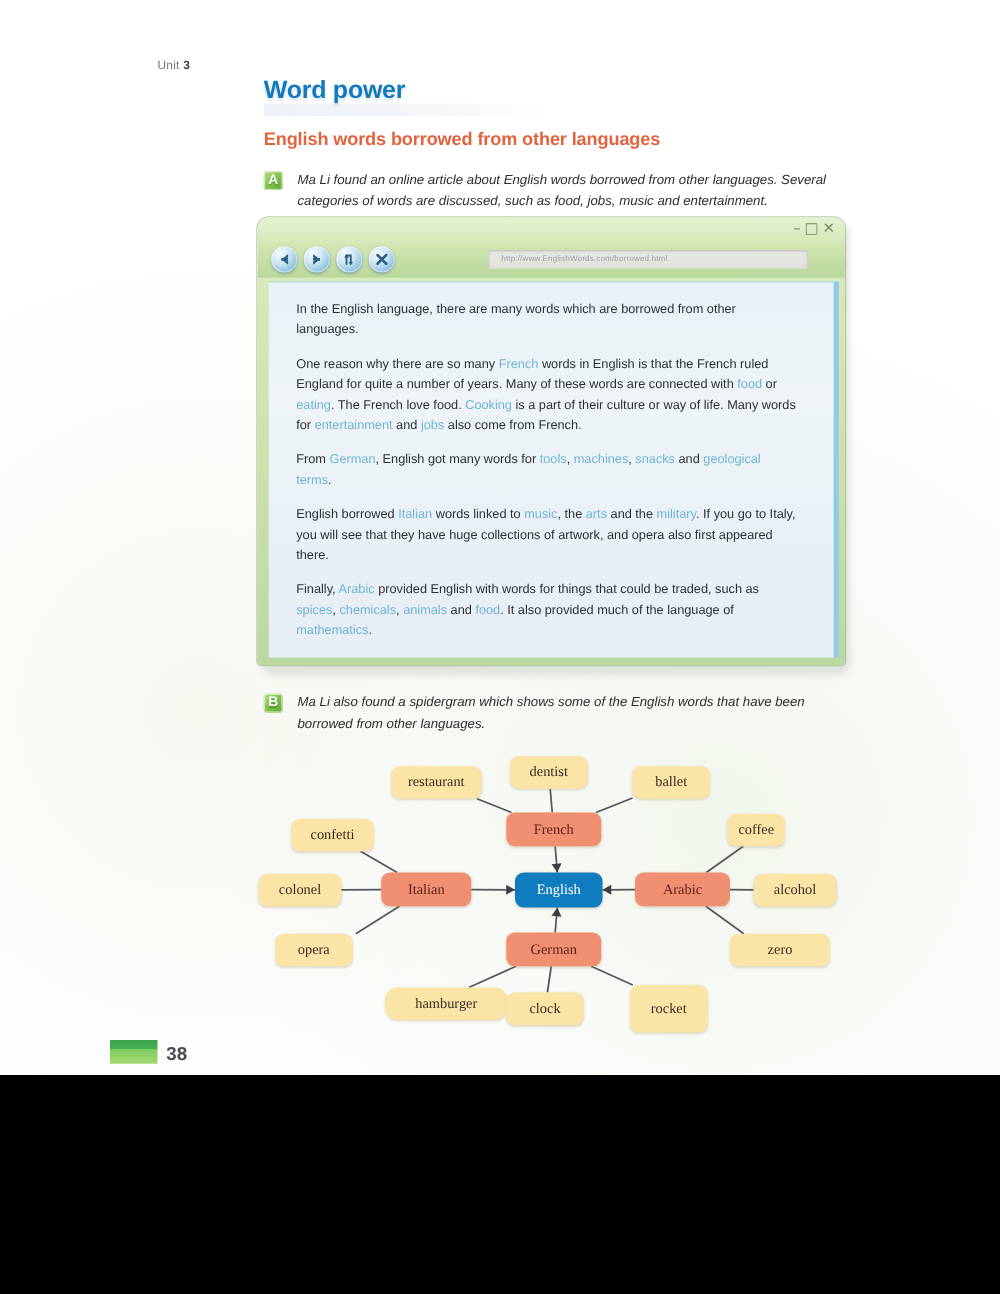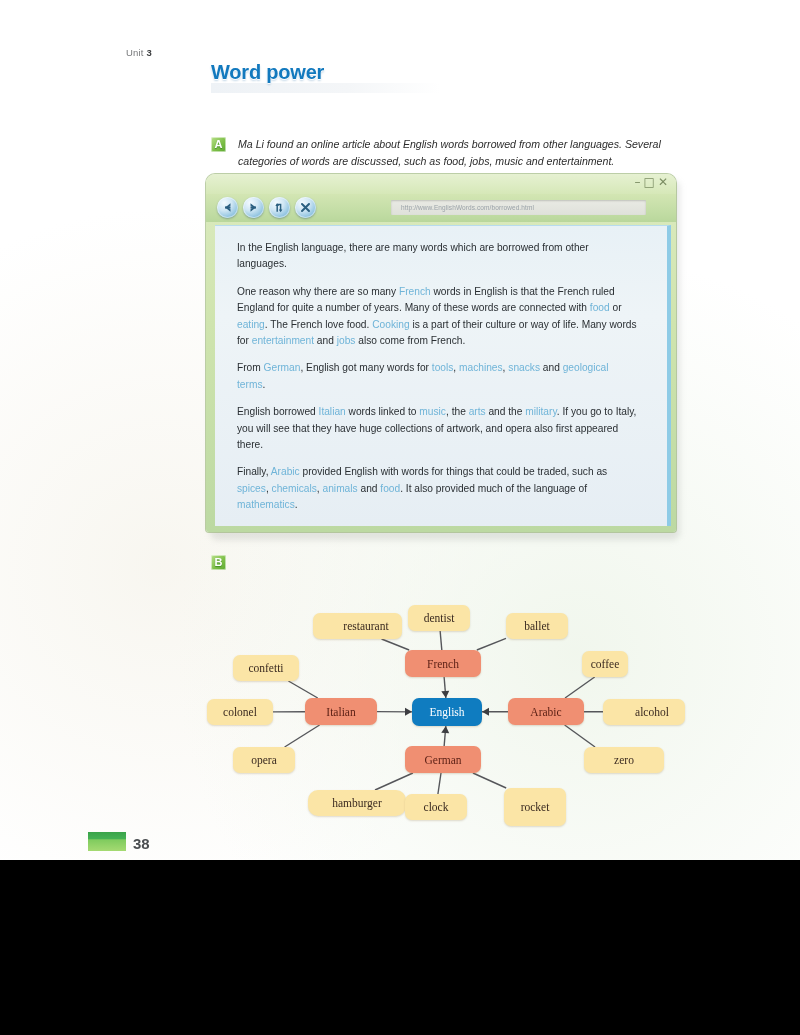--- a/index.html
+++ b/index.html
@@ -156,20 +156,21 @@
 
 <div class="page">
   <div class="page-wash"></div>
 
   <div class="unit-label">
     <span>Unit </span><b>3</b>
   </div>
 
   <div class="title-bar"></div>
   <h1 class="word-power">Word power</h1>
+  <h2 class="sub">English words borrowed from other languages</h2>
 
   <div class="marker" style="left:211px;top:137px;">A</div>
   <div class="task-text" style="left:238px;top:136px;width:424px;">Ma Li found an online article about English words borrowed from other languages. Several categories of words are discussed, such as food, jobs, music and entertainment.</div>
 
   <div class="browser">
     <div class="browser-shadow"></div>
     <div class="browser-frame">
 
       <div class="titlebar">
         <div class="win-controls">
@@ -214,20 +215,21 @@
             <p><span>From </span><span class="hl">German</span><span>, English got many words for </span><span class="hl">tools</span><span>, </span><span class="hl">machines</span><span>, </span><span class="hl">snacks</span><span> and </span><span class="hl">geological terms</span><span>.</span></p>
             <p><span>English borrowed </span><span class="hl">Italian</span><span> words linked to </span><span class="hl">music</span><span>, the </span><span class="hl">arts</span><span> and the </span><span class="hl">military</span><span>. If you go to Italy, you will see that they have huge collections of artwork, and opera also first appeared there.</span></p>
             <p><span>Finally, </span><span class="hl">Arabic</span><span> provided English with words for things that could be traded, such as </span><span class="hl">spices</span><span>, </span><span class="hl">chemicals</span><span>, </span><span class="hl">animals</span><span> and </span><span class="hl">food</span><span>. It also provided much of the language of </span><span class="hl">mathematics</span><span>.</span></p>
             <p></p>
           </div>
       </div>
     </div>
   </div>
 
   <div class="marker" style="left:211px;top:555px;">B</div>
+  <div class="task-text" style="left:238px;top:554px;width:442px;">Ma Li also found a spidergram which shows some of the English words that have been borrowed from other languages.</div>
 
   <div class="spider" id="spider">
     <svg id="spider-lines" width="500" height="232">
         <line x1="244.11340206185568" y1="77" x2="245.84536082474227" y2="98" stroke="#55565a" stroke-width="1.4"></line>
         <polygon points="245.84536082474227,98 249.25645975384833,90.69490560664332 241.28352972678113,91.35246684598906" fill="#3d3e42"></polygon>
         <line x1="177" y1="111.66981132075472" x2="212" y2="111.83490566037736" stroke="#55565a" stroke-width="1.4"></line>
         <polygon points="212,111.83490566037736 205.01894558801598,107.80193165885956 204.981210158762,115.80184266070071" fill="#3d3e42"></polygon>
         <line x1="308" y1="111.6919191919192" x2="282" y2="111.82323232323232" stroke="#55565a" stroke-width="1.4"></line>
         <polygon points="282,111.82323232323232 289.02011248765785,115.7878282245355 288.97970896254907,107.7879302529887" fill="#3d3e42"></polygon>
         <line x1="244.13684210526316" y1="146" x2="245.82105263157894" y2="126" stroke="#55565a" stroke-width="1.4"></line>
@@ -243,28 +245,28 @@
         <line x1="395.0412371134021" y1="147" x2="364.64948453608247" y2="125" stroke="#55565a" stroke-width="1.4"></line>
         <line x1="174.98850574712645" y1="190" x2="212.89655172413794" y2="173" stroke="#55565a" stroke-width="1.4"></line>
         <line x1="237.9157894736842" y1="194" x2="241.01052631578946" y2="173" stroke="#55565a" stroke-width="1.4"></line>
         <line x1="306.1807228915663" y1="188" x2="272.9277108433735" y2="173" stroke="#55565a" stroke-width="1.4"></line>
       </svg>
   <div class="node center" style="left: 212px; top: 98px; width: 70px; height: 28px;">English</div>
       <div class="node lang" style="left: 205px; top: 50px; width: 76px; height: 27px;">French</div>
       <div class="node lang" style="left: 105px; top: 98px; width: 72px; height: 27px;">Italian</div>
       <div class="node lang" style="left: 308px; top: 98px; width: 76px; height: 27px;">Arabic</div>
       <div class="node lang" style="left: 205px; top: 146px; width: 76px; height: 27px;">German</div>
-      <div class="node word" style="left: 113px; top: 13px; width: 72px; height: 26px; padding-left: 17px;">restaurant</div>
+      <div class="node word" style="left: 113px; top: 13px; width: 72px; height: 26px;">restaurant</div>
       <div class="node word" style="left: 208px; top: 5px; width: 62px; height: 26px;">dentist</div>
       <div class="node word" style="left: 306px; top: 13px; width: 62px; height: 26px;">ballet</div>
       <div class="node word" style="left: 33px; top: 55px; width: 66px; height: 26px;">confetti</div>
       <div class="node word" style="left: 7px; top: 99px; width: 66px; height: 26px;">colonel</div>
-      <div class="node word" style="left: 33px; top: 147px; width: 62px; height: 26px;">opera</div>
+      <div class="node word" style="left: 20px; top: 147px; width: 62px; height: 26px;">opera</div>
       <div class="node word" style="left: 382px; top: 51px; width: 46px; height: 26px;">coffee</div>
-      <div class="node word" style="left: 403px; top: 99px; width: 66px; height: 26px; padding-left: 16px;">alcohol</div>
+      <div class="node word" style="left: 403px; top: 99px; width: 66px; height: 26px;">alcohol</div>
       <div class="node word" style="left: 384px; top: 147px; width: 80px; height: 26px;">zero</div>
       <div class="node word" style="left: 108px; top: 190px; width: 98px; height: 26px; border-radius: 10px;">hamburger</div>
       <div class="node word" style="left: 205px; top: 194px; width: 62px; height: 26px;">clock</div>
       <div class="node word" style="left: 304px; top: 188px; width: 62px; height: 38px;">rocket</div>
     </div>
 
   <div class="footer-bar"></div>
   <div class="folio">38</div>
 </div>
 

